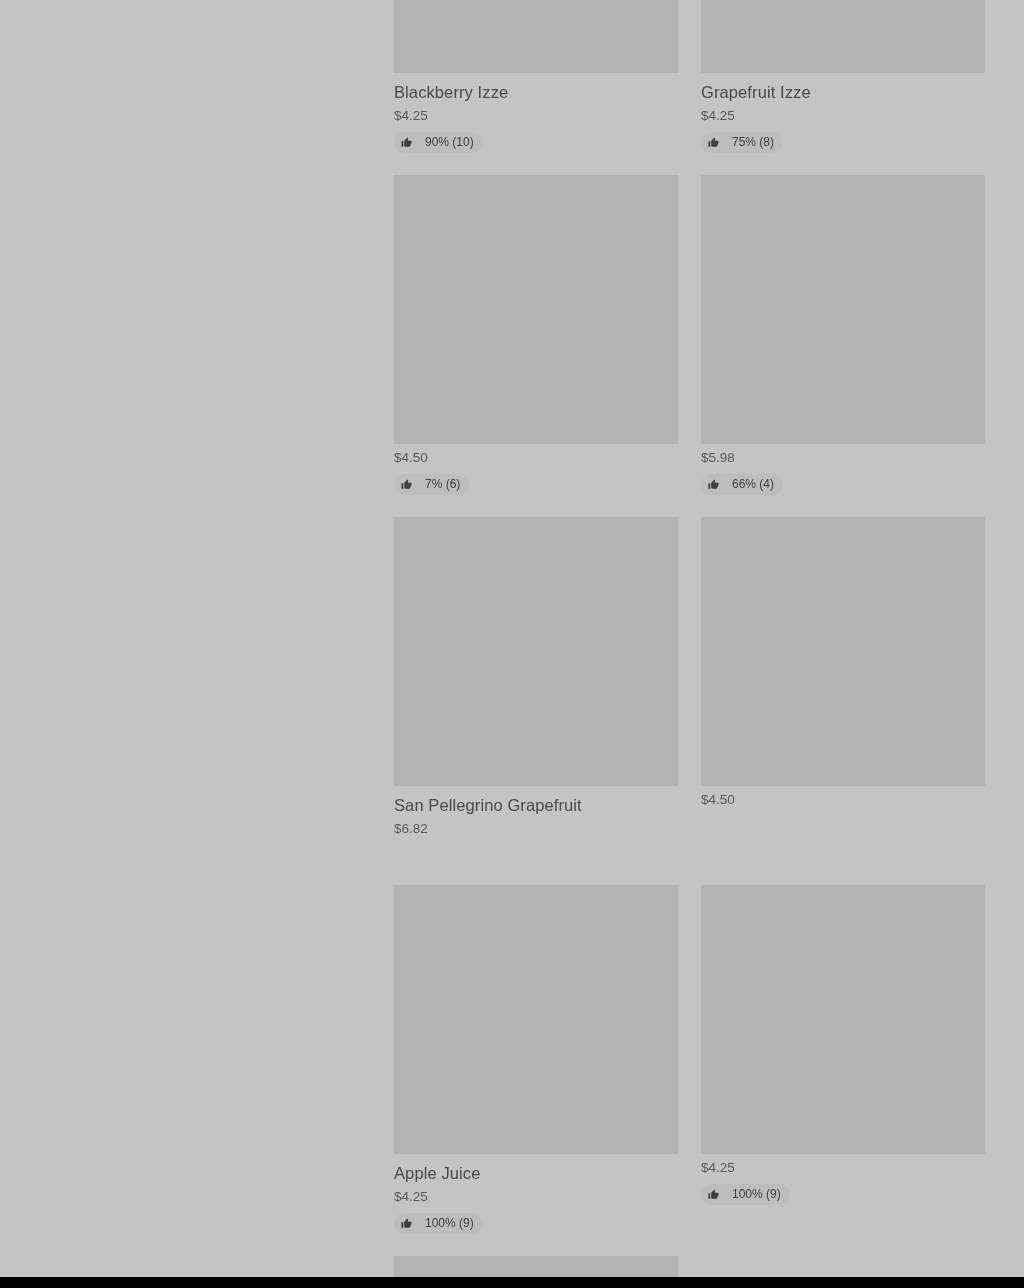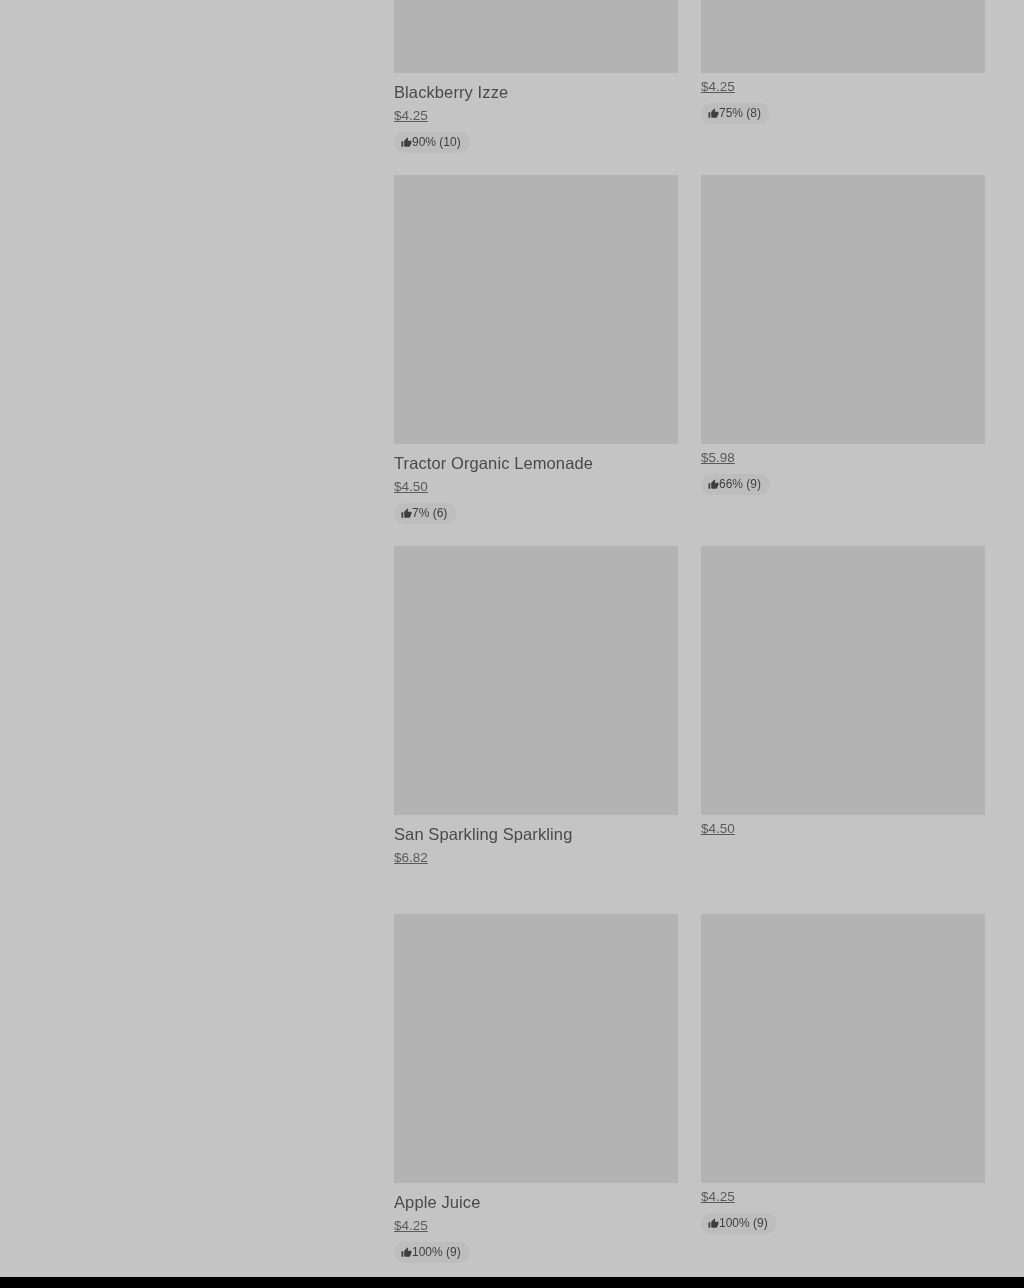--- a/index.html
+++ b/index.html
@@ -55,27 +55,26 @@
     margin-top: 9px;
     letter-spacing: 0.1px;
     white-space: nowrap;
   }
 
   .product-price {
     font-size: 13.5px;
     line-height: 17px;
     color: #5a5a5a;
     margin-top: 5px;
-    text-decoration: underline;
   }
 
   .rating-badge {
     display: inline-flex;
     align-items: center;
-    gap: 0;
+    gap: 13px;
     margin-top: 8px;
     padding: 3px 9px 3px 7px;
     border-radius: 11px;
     background: #bdbdbd;
     font-size: 12px;
     line-height: 15px;
     color: #3f3f3f;
   }
 
   .rating-badge .thumb-icon {
@@ -117,55 +116,55 @@
   <div class="rating-badge">
           <span class="thumb-icon">
             <svg viewBox="0 0 24 24">
               <path fill="#3f3f3f" d="M1 21h4V9H1v12zM23 10c0-1.1-.9-2-2-2h-6.31l.95-4.57.03-.32c0-.41-.17-.79-.44-1.06L14.17 1 7.59 7.59C7.22 7.95 7 8.45 7 9v10c0 1.1.9 2 2 2h9c.83 0 1.54-.5 1.84-1.22l3.02-7.05c.09-.23.14-.47.14-.73v-2z"></path>
             </svg>
           </span>
           <span class="rating-text">90% (10)</span>
         </div></div>
       <div class="product-card">
     <div class="product-thumb"></div>
+    <div class="product-name">Grapefruit Izze</div>
     <div class="product-price">$4.25</div>
   <div class="rating-badge">
           <span class="thumb-icon">
             <svg viewBox="0 0 24 24">
               <path fill="#3f3f3f" d="M1 21h4V9H1v12zM23 10c0-1.1-.9-2-2-2h-6.31l.95-4.57.03-.32c0-.41-.17-.79-.44-1.06L14.17 1 7.59 7.59C7.22 7.95 7 8.45 7 9v10c0 1.1.9 2 2 2h9c.83 0 1.54-.5 1.84-1.22l3.02-7.05c.09-.23.14-.47.14-.73v-2z"></path>
             </svg>
           </span>
           <span class="rating-text">75% (8)</span>
         </div></div>
       <div class="product-card">
     <div class="product-thumb"></div>
-    <div class="product-name">Tractor Organic Lemonade</div>
     <div class="product-price">$4.50</div>
   <div class="rating-badge">
           <span class="thumb-icon">
             <svg viewBox="0 0 24 24">
               <path fill="#3f3f3f" d="M1 21h4V9H1v12zM23 10c0-1.1-.9-2-2-2h-6.31l.95-4.57.03-.32c0-.41-.17-.79-.44-1.06L14.17 1 7.59 7.59C7.22 7.95 7 8.45 7 9v10c0 1.1.9 2 2 2h9c.83 0 1.54-.5 1.84-1.22l3.02-7.05c.09-.23.14-.47.14-.73v-2z"></path>
             </svg>
           </span>
           <span class="rating-text">7% (6)</span>
         </div></div>
       <div class="product-card">
     <div class="product-thumb"></div>
     <div class="product-price">$5.98</div>
   <div class="rating-badge">
           <span class="thumb-icon">
             <svg viewBox="0 0 24 24">
               <path fill="#3f3f3f" d="M1 21h4V9H1v12zM23 10c0-1.1-.9-2-2-2h-6.31l.95-4.57.03-.32c0-.41-.17-.79-.44-1.06L14.17 1 7.59 7.59C7.22 7.95 7 8.45 7 9v10c0 1.1.9 2 2 2h9c.83 0 1.54-.5 1.84-1.22l3.02-7.05c.09-.23.14-.47.14-.73v-2z"></path>
             </svg>
           </span>
-          <span class="rating-text">66% (9)</span>
-        </div></div>
-      <div class="product-card">
-    <div class="product-thumb"></div>
-    <div class="product-name">San Sparkling Sparkling</div>
+          <span class="rating-text">66% (4)</span>
+        </div></div>
+      <div class="product-card">
+    <div class="product-thumb"></div>
+    <div class="product-name">San Pellegrino Grapefruit</div>
     <div class="product-price">$6.82</div>
   <span class="badge-spacer"></span>
       </div>
       <div class="product-card">
     <div class="product-thumb"></div>
     <div class="product-price">$4.50</div>
   <span class="badge-spacer"></span>
       </div>
       <div class="product-card">
     <div class="product-thumb"></div>

